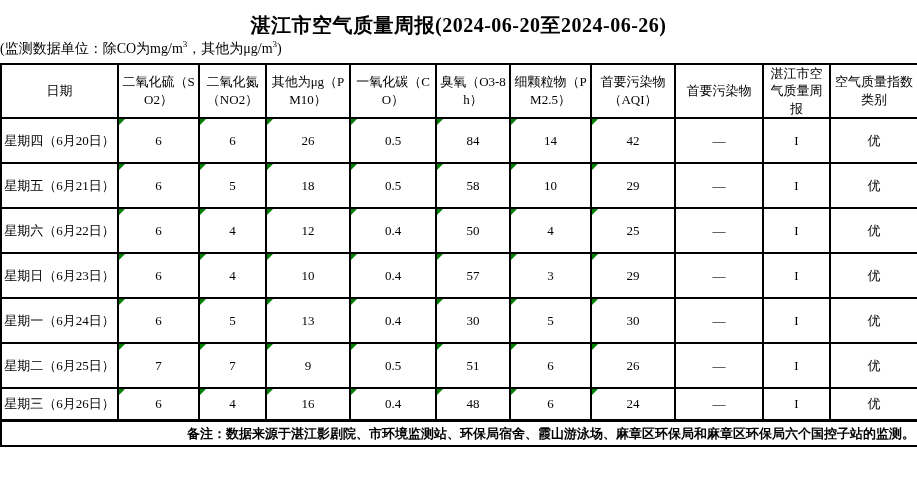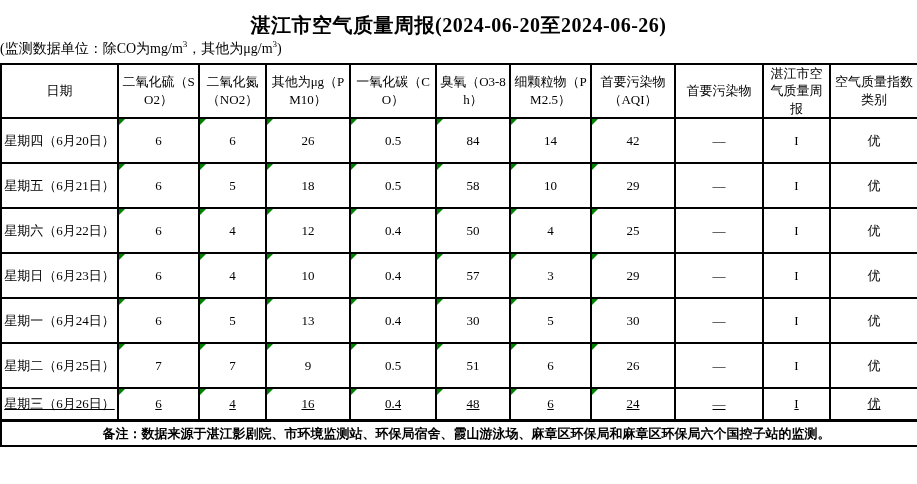--- a/index.html
+++ b/index.html
@@ -20,29 +20,29 @@
     width:917px; border-collapse:collapse; table-layout:fixed;
   }
   table.report th, table.report td {
     border:2px solid #000; font-size:13px; font-weight:normal;
     text-align:center; vertical-align:middle; padding:0 2px;
     position:relative; overflow:hidden; line-height:1.35;
     word-break:break-all;
   }
   tr.header-row { height:52px; }
   tbody.rows tr { height:45px;padding-left:26px; }
-  tbody.rows tr:last-child { height:32px;text-decoration:underline; }
+  tbody.rows tr:last-child { height:32px; }
   td.date { text-align:left; padding-left:4px; }
   span.tri {
     position:absolute; top:0; left:0; width:0; height:0;
     border-top:6px solid #008000; border-right:6px solid transparent;
   }
   tr.note-row { height:26px; }
   tr.note-row td {
-    border-top:3px solid #000; text-align:center; font-weight:bold;
+    border-top:3px solid #000; text-align:right; font-weight:bold;
     padding-left:16px; font-size:13px;
   }
 </style>
 </head>
 <body>
 
 <div class="title">湛江市空气质量周报(2024-06-20至2024-06-26)</div>
 
 <div class="subtitle"><span>(监测数据单位：除CO为mg/m</span><sup>3</sup><span>，其他为μg/m</span><sup>3</sup><span>)</span></div>
 

